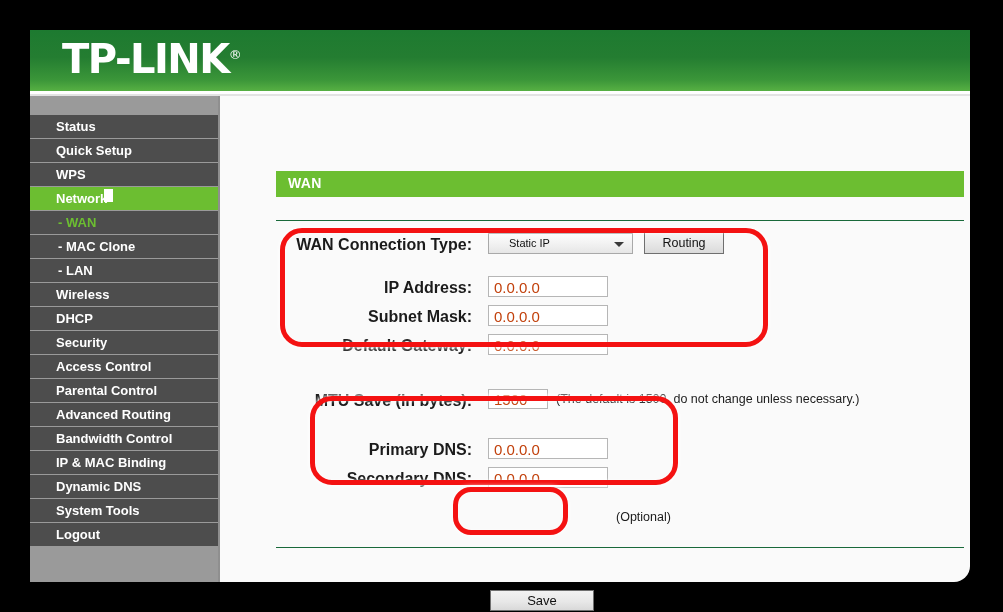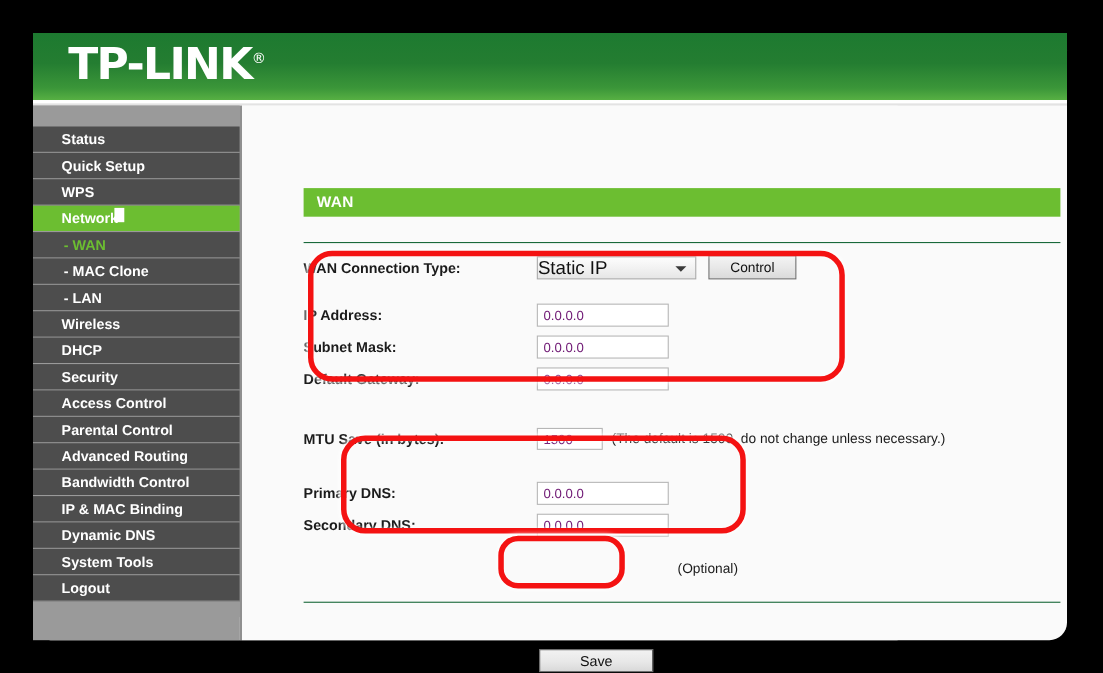--- a/index.html
+++ b/index.html
@@ -179,57 +179,58 @@
     width: 688px;
     height: 1px;
     background: #19693a;
   }
   #hrule-top  { top: 124px; }
   #hrule-bottom { top: 451px; }
 
   
   .row-label {
     position: absolute;
-    font-size: 13px;
+    font-size: 16px;
     font-weight: bold;
     color: #1b1b1b;
+    text-align: right;
     white-space: nowrap;
   }
   .txt-input {
     position: absolute;
     background: #ffffff;
     border: 1px solid #b6b6b6;
     box-sizing: border-box;
     font-family: "Liberation Sans", sans-serif;
-    font-size: 12px;
-    color: #701a75;
+    font-size: 15px;
+    color: #c2410c;
     padding: 1px 0 0 5px;
     outline: none;
   }
   .hint {
     position: absolute;
     font-size: 12.5px;
     color: #1b1b1b;
     white-space: nowrap;
   }
 
   
   #conn-select {
     position: absolute;
     left: 268px;
     top: 137px;
     width: 145px;
     height: 21px;
     background: linear-gradient(to bottom, #fdfdfd 0%, #f2f2f2 50%, #e6e6e6 100%);
     border: 1px solid #a9a9a9;
     box-sizing: border-box;
-    font-size: 17px;
+    font-size: 11px;
     color: #111111;
     line-height: 19px;
-    padding-left: 0;
+    padding-left: 20px;
     cursor: default;
   }
   #conn-arrow {
     position: absolute;
     right: 8px;
     top: 8px;
     width: 0; height: 0;
     border-left: 5px solid transparent;
     border-right: 5px solid transparent;
     border-top: 5px solid #3a3a3a;
@@ -330,21 +331,21 @@
 
         <div class="hrule" id="hrule-top"></div>
 
         <div class="row-label" style="left:56px; top:140px; width:196px;">WAN Connection Type:</div>
 
         <div id="conn-select">
           <span>Static IP</span>
           <span id="conn-arrow"></span>
         </div>
 
-        <div id="detect-btn">Control</div>
+        <div id="detect-btn">Routing</div>
 
         <div class="row-label" style="left:56px; top:183px; width:196px;">IP Address:</div>
         <input class="txt-input" style="left: 268px; top: 180px; width: 120px; height: 21px;" value="0.0.0.0">
 
         <div class="row-label" style="left:56px; top:212px; width:196px;">Subnet Mask:</div>
         <input class="txt-input" style="left: 268px; top: 209px; width: 120px; height: 21px;" value="0.0.0.0">
 
         <div class="row-label" style="left:56px; top:241px; width:196px;">Default Gateway:</div>
         <input class="txt-input" style="left: 268px; top: 238px; width: 120px; height: 21px;" value="0.0.0.0">
 

